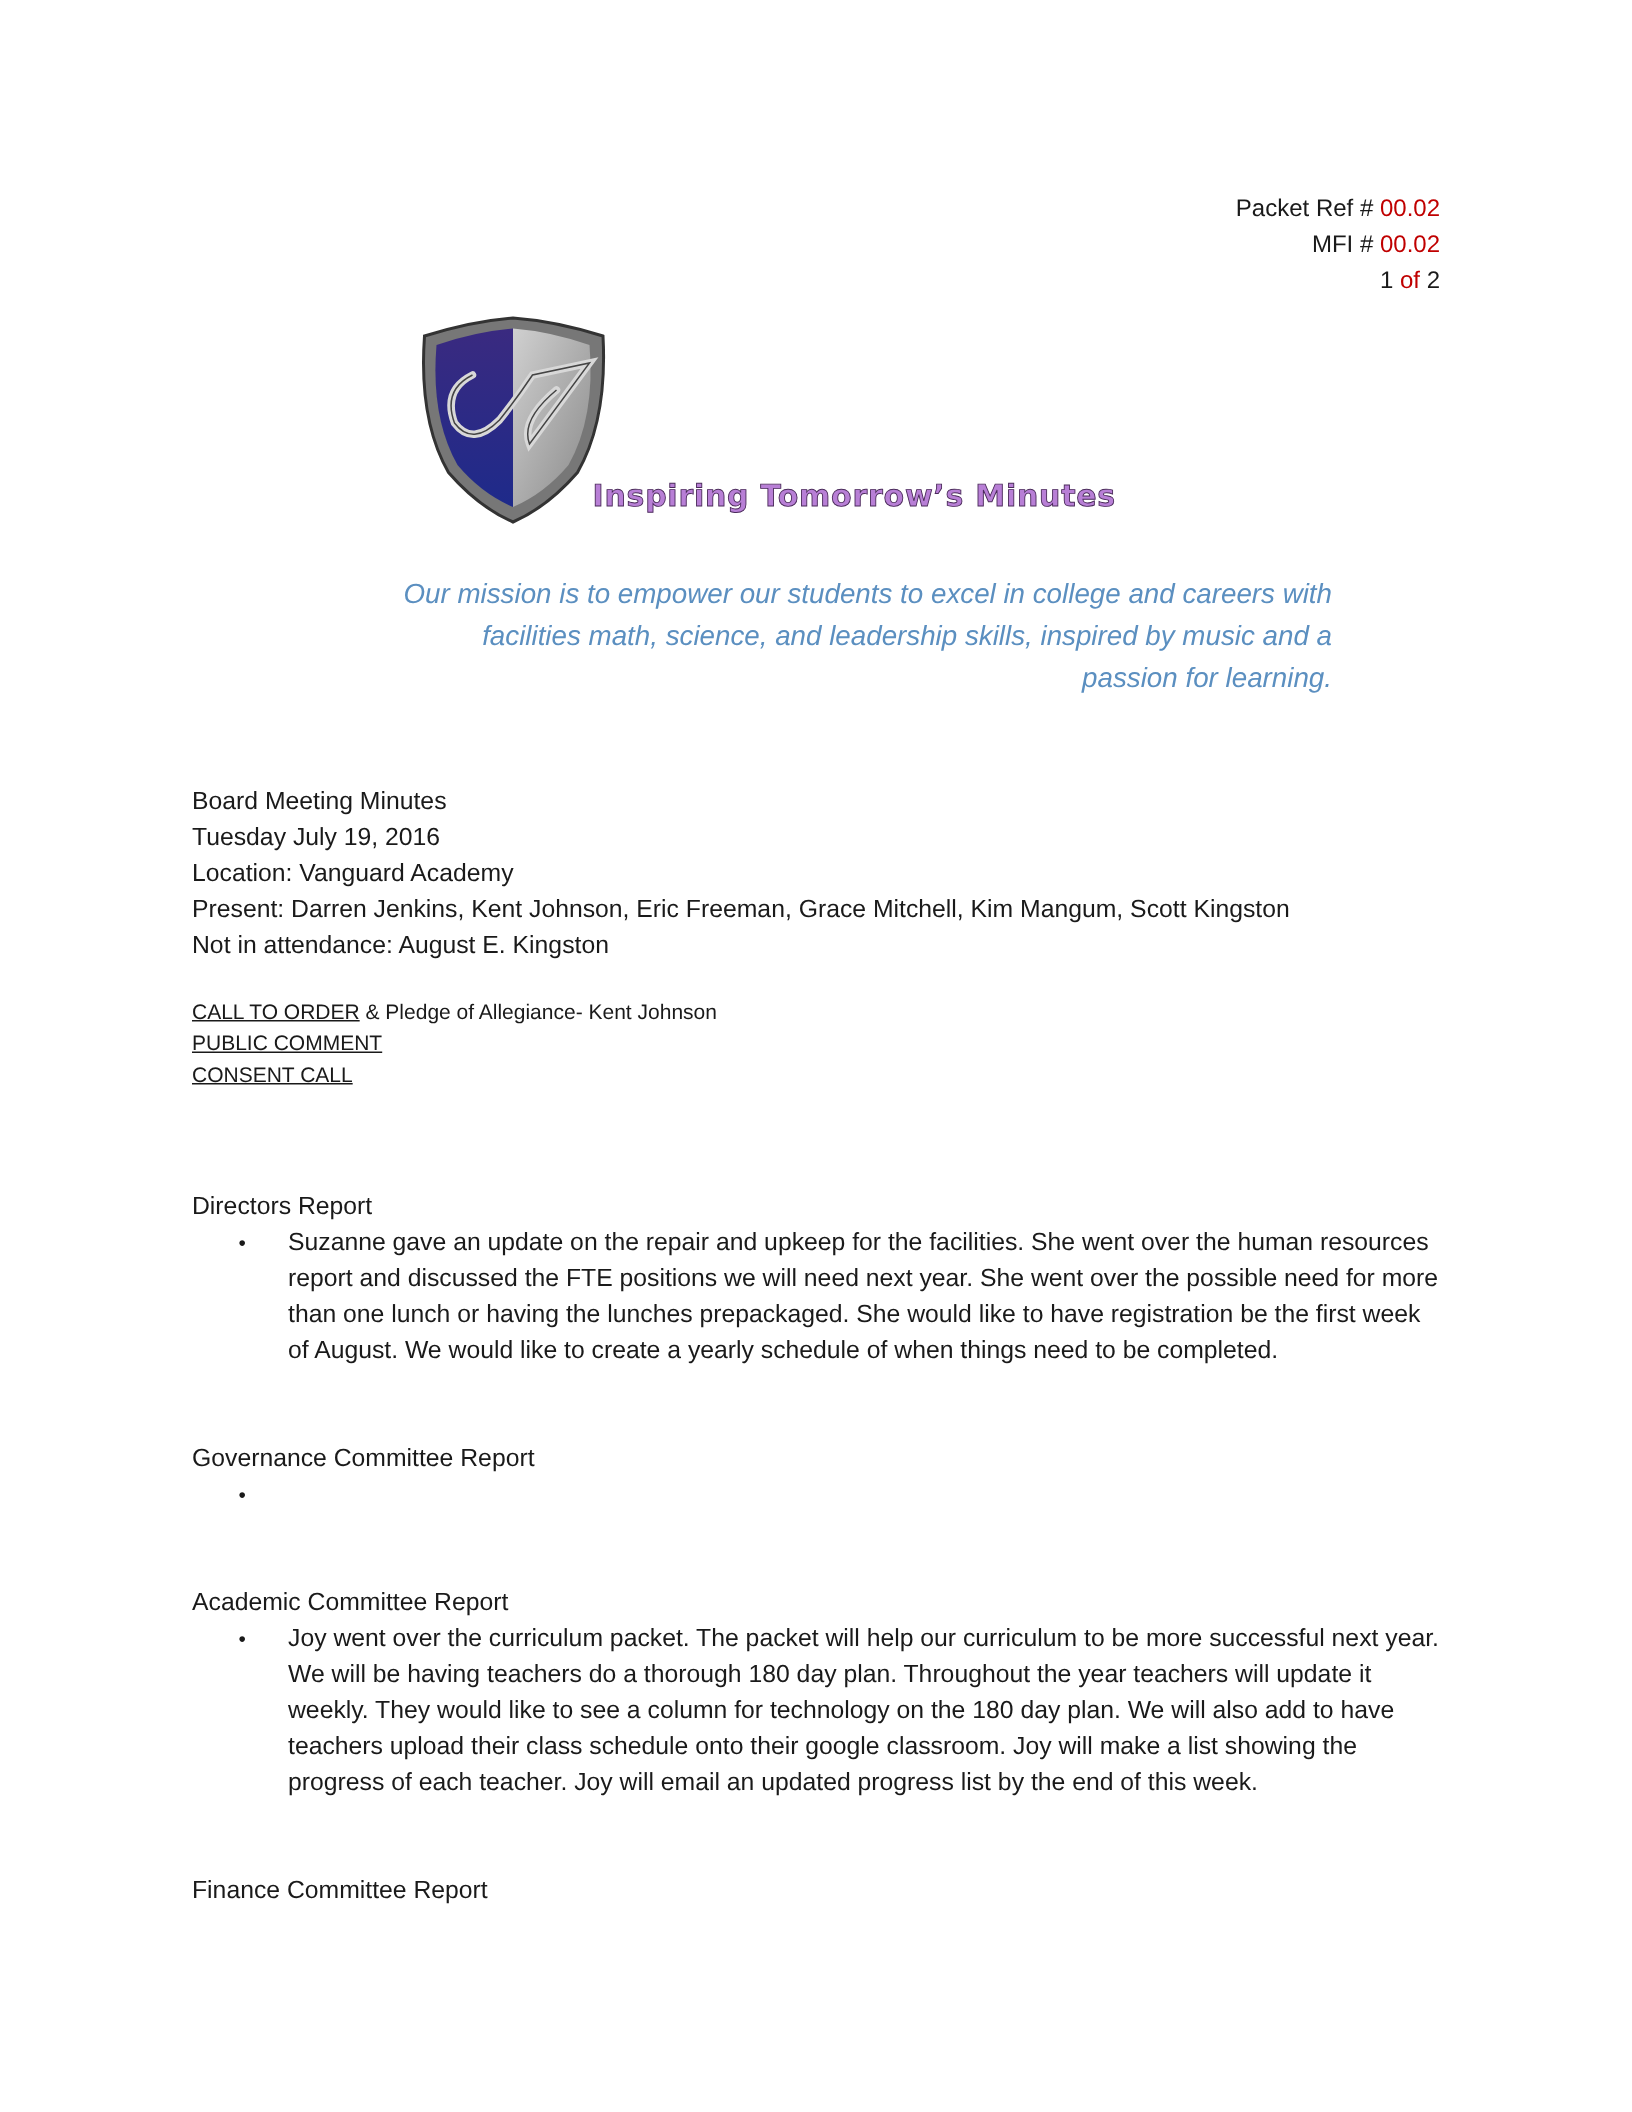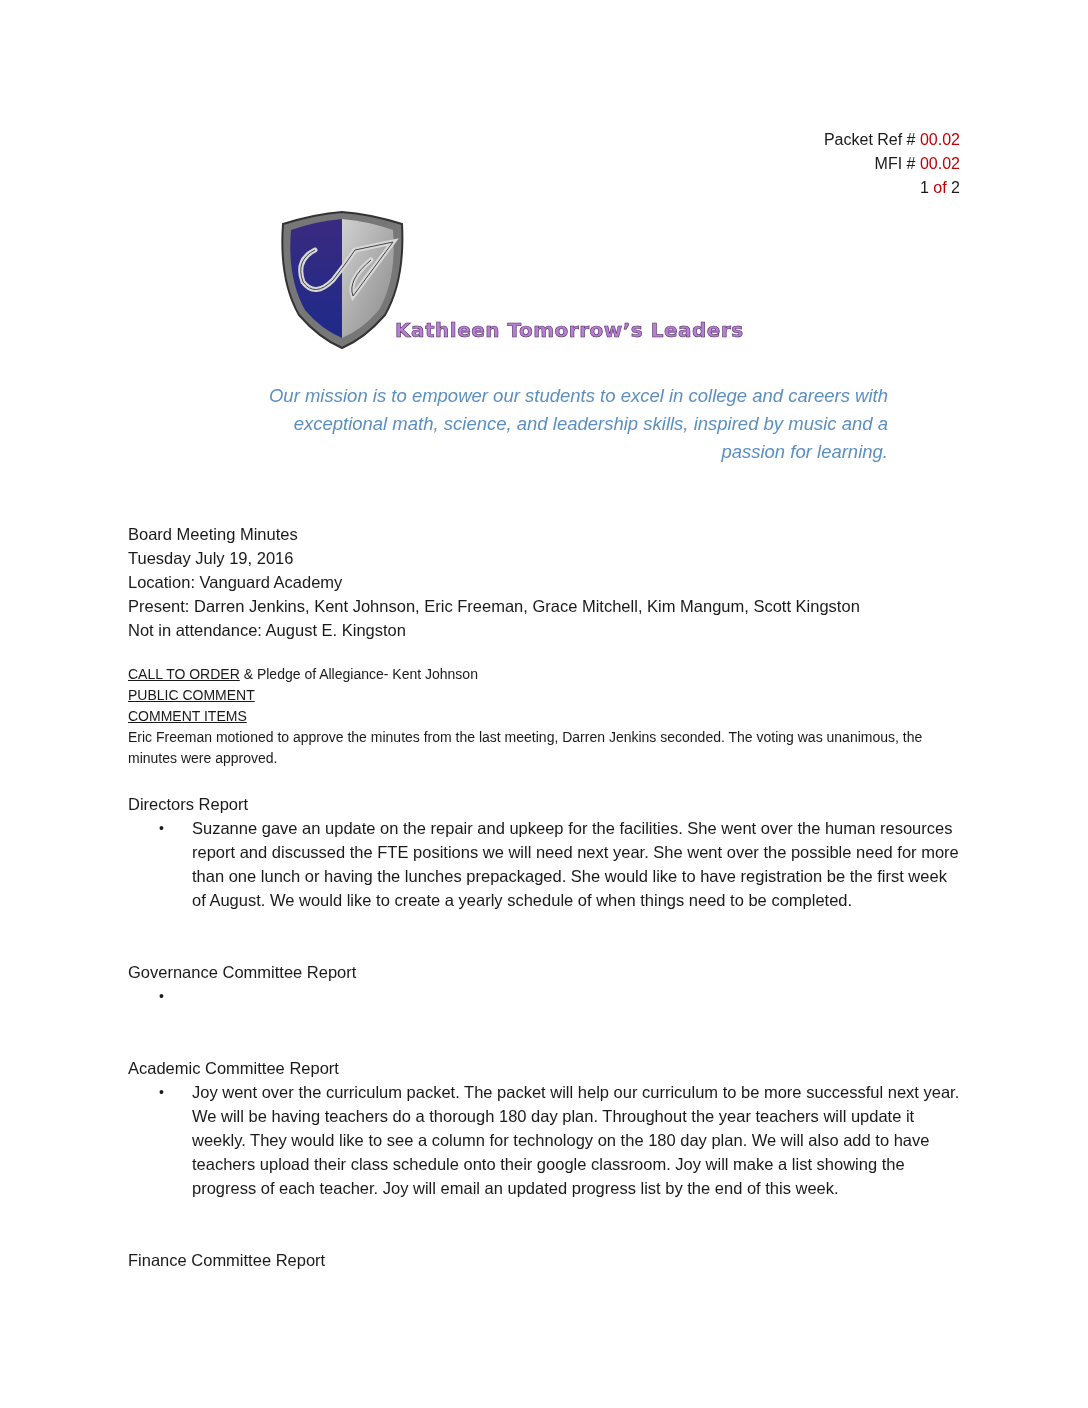--- a/index.html
+++ b/index.html
@@ -65,44 +65,43 @@
           <stop offset="0" stop-color="#d0d0d0"></stop>
           <stop offset="1" stop-color="#8a8a8a"></stop>
         </linearGradient>
       </defs>
       <path d="M8 14 Q40 4 67 2 Q95 4 127 14 Q130 70 110 105 Q90 128 67 138 Q44 128 24 105 Q4 70 8 14 Z" fill="#777" stroke="#333" stroke-width="2"></path>
       <path d="M16 20 Q42 11 67 9 L67 128 Q46 119 30 100 Q12 68 16 20 Z" fill="url(#gl)"></path>
       <path d="M67 9 Q92 11 118 20 Q122 68 104 100 Q88 119 67 128 Z" fill="url(#gr)"></path>
       <path d="M40 40 Q20 50 28 72 Q40 88 58 70 Q70 55 80 40 L118 32 L78 86 Q72 70 96 50" fill="none" stroke="#d8d8d8" stroke-width="5" stroke-linecap="round"></path>
       <path d="M40 40 Q20 50 28 72 Q40 88 58 70 Q70 55 80 40 L118 32 L78 86 Q72 70 96 50" fill="none" stroke="#444" stroke-width="1"></path>
     </svg>
-    <div class="logo-tagline">Kathleen Tomorrow’s Leaders</div>
+    <div class="logo-tagline">Inspiring Tomorrow’s Minutes</div>
   </div>
 
   <div class="mission">
     <div>Our mission is to empower our students to excel in college and careers with</div>
-    <div>exceptional math, science, and leadership skills, inspired by music and a</div>
+    <div>facilities math, science, and leadership skills, inspired by music and a</div>
     <div>passion for learning.</div>
   </div>
 
   <div class="meta">
     <div>Board Meeting Minutes</div>
     <div>Tuesday July 19, 2016</div>
     <div>Location: Vanguard Academy</div>
     <div>Present: Darren Jenkins, Kent Johnson, Eric Freeman, Grace Mitchell, Kim Mangum, Scott Kingston</div>
     <div>Not in attendance: August E. Kingston</div>
   </div>
 
   <div class="agenda">
     <div>
       <span class="u">CALL TO ORDER</span><span> &amp; Pledge of Allegiance- Kent Johnson</span>
     </div>
     <div class="u" style="display:inline-block">PUBLIC COMMENT</div>
-    <div class="u">COMMENT ITEMS</div>
-    <div>Eric Freeman motioned to approve the minutes from the last meeting, Darren Jenkins seconded. The voting was unanimous, the minutes were approved.</div>
+    <div class="u">CONSENT CALL</div>
   </div>
 
   <div class="section" style="top:792px;">
     <div class="heading">Directors Report</div>
     <ul>
       <li>
         <span class="bullet">•</span>
         <span>Suzanne gave an update on the repair and upkeep for the facilities.  She went over the human resources report and discussed the FTE positions we will need next year. She went over the possible need for more than one lunch or having the lunches prepackaged. She would like to have registration be the first week of August. We would like to create a yearly schedule of when things need to be completed.</span>
       </li>
     </ul>

